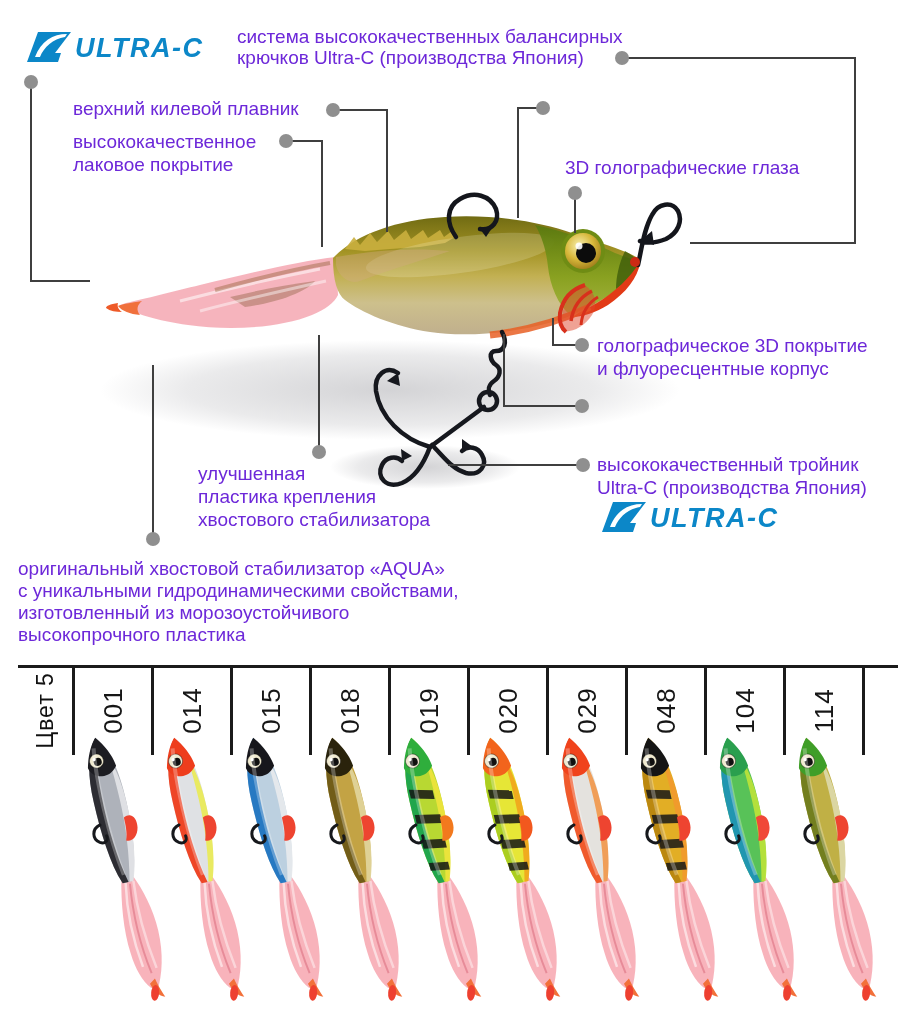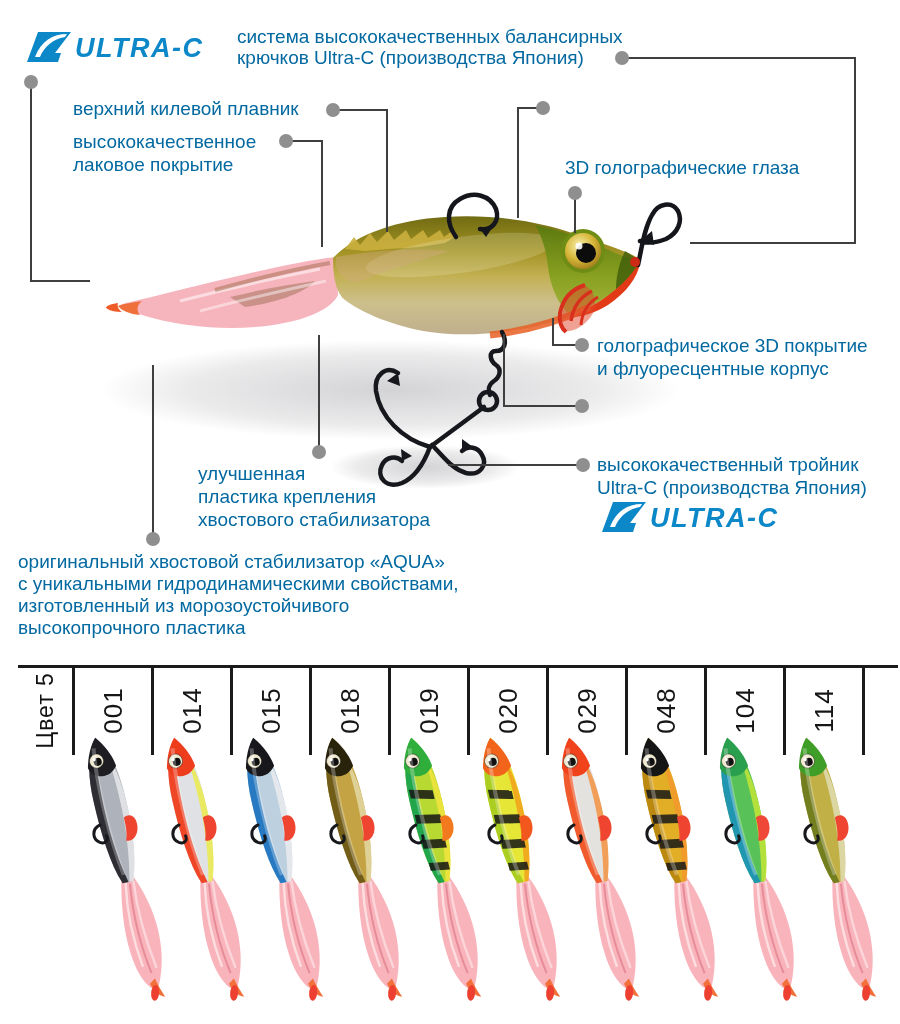--- a/index.html
+++ b/index.html
@@ -1,21 +1,21 @@
 <!DOCTYPE html>
 <html><head>
 <meta charset="utf-8">
 <style>
   html,body{margin:0;padding:0;}
   body{width:900px;height:1024px;background:#ffffff;position:relative;overflow:hidden;
        font-family:"Liberation Sans", sans-serif;}
   .stage{position:absolute;inset:0;border-radius:22px;}
-  .label{position:absolute;font-size:19px;line-height:23px;color:#0369a1;white-space:pre-line;}
+  .label{position:absolute;font-size:19px;line-height:23px;color:#6d28d9;white-space:pre-line;}
   .label.tight{line-height:21px;}
-  .label.lh22{line-height:22px;}
+  .label.lh22{line-height:22px;margin-top:7px;}
   .overlay{position:absolute;left:0;top:0;width:900px;height:1024px;pointer-events:none;}
   .logo{position:absolute;width:195px;height:36px;}
   .logo text{font-family:"Liberation Sans", sans-serif;font-weight:bold;font-style:italic;}
   
   .ctable{position:absolute;left:18px;top:665px;width:882px;}
   .toprule{position:absolute;left:0;top:0;width:880px;height:3px;background:#1b1b1b;}
   .cells{position:absolute;left:0;top:0;display:flex;}
   .cell{height:90px;border-right:3px solid #1b1b1b;display:flex;align-items:center;justify-content:center;}
   .cell.rowlabel{width:54px;}
   .cell.col{width:76px;}

